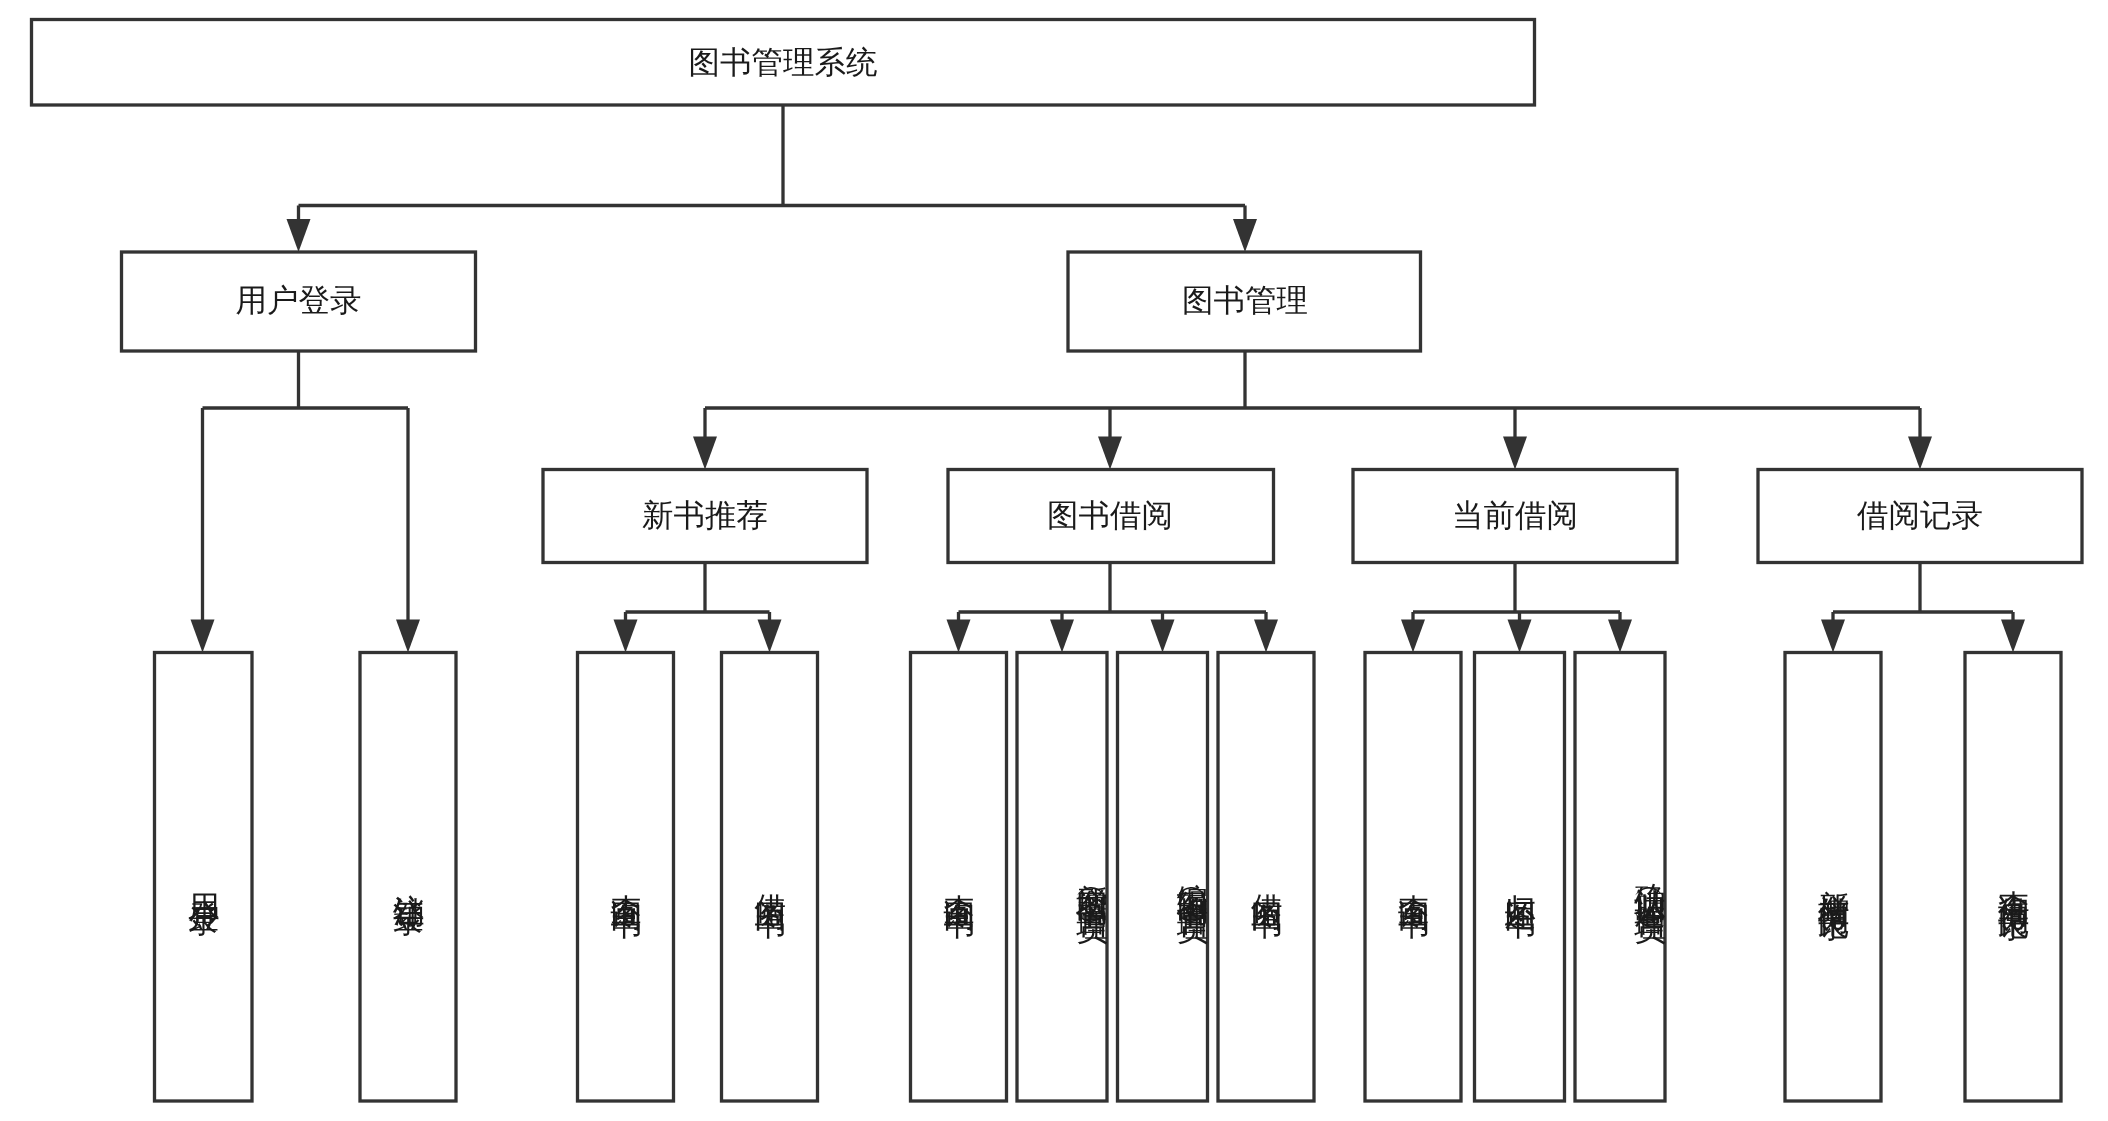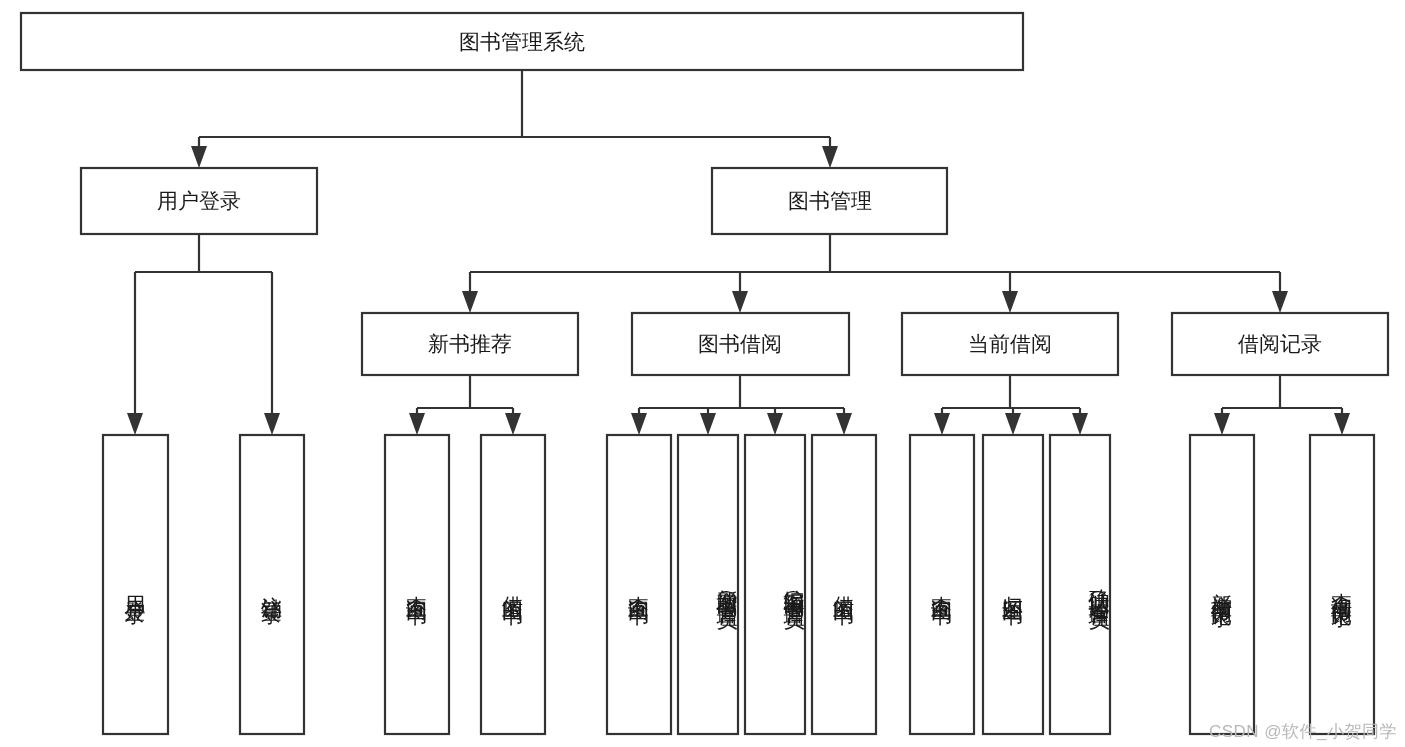--- a/index.html
+++ b/index.html
@@ -163,14 +163,13 @@
   <div class="node-label-v" style="left:607px;  top:435px; width:64px; height:299px;">查询图书</div>
   <div class="node-label-v" style="left:678px;  top:440px; width:60px; height:290px; align-items:flex-start;">新增图书（管理员）</div>
   <div class="node-label-v" style="left:745px; top:440px; width:60px; height:290px; align-items:flex-start;">编辑图书（管理员）</div>
   <div class="node-label-v" style="left:812px;  top:435px; width:64px; height:299px;">借阅图书</div>
   <div class="node-label-v" style="left:910px;  top:435px; width:64px; height:299px;">查询图书</div>
   <div class="node-label-v" style="left:983px;  top:435px; width:60px; height:299px;">归还图书</div>
   <div class="node-label-v" style="left:1050px; top:440px; width:60px; height:290px; align-items:flex-start;">确认归还（管理员）</div>
   <div class="node-label-v" style="left:1190px; top:435px; width:64px; height:299px;">新增借阅记录</div>
   <div class="node-label-v" style="left:1310px; top:435px; width:64px; height:299px;">查询借阅记录</div>
 
-  <div class="watermark">CSDN @软件_小贺同学</div>
 </div>
 
 </body></html>

